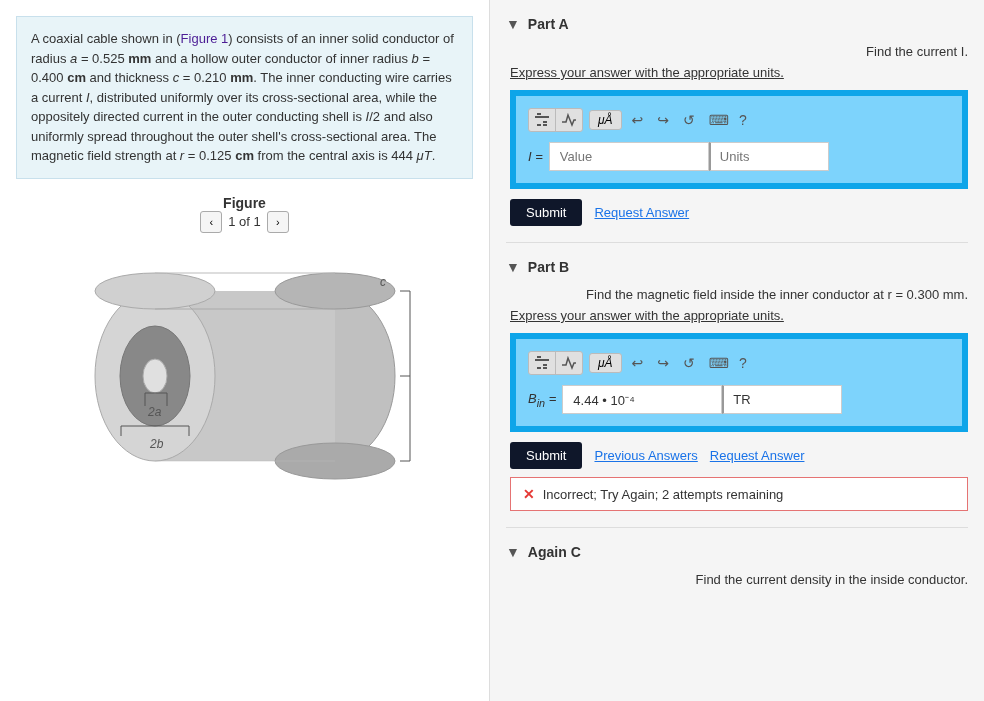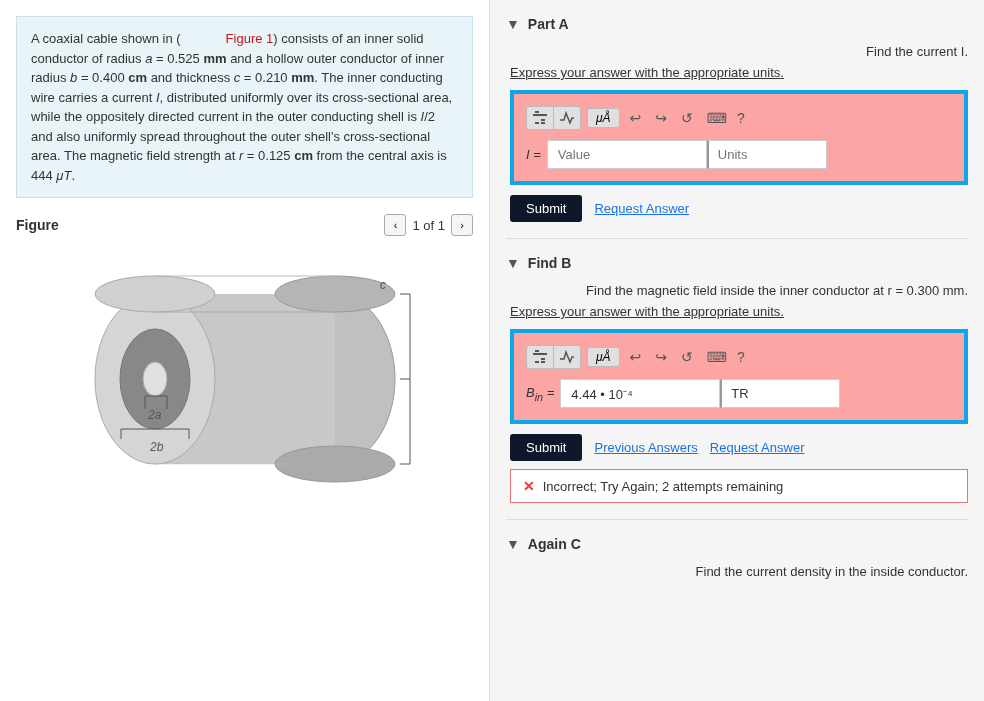--- a/index.html
+++ b/index.html
@@ -22,34 +22,34 @@
       background: #e8f4f8;
       border: 1px solid #c8e0ec;
       padding: 12px 14px;
       font-size: 13px;
       line-height: 1.5;
       margin-bottom: 16px;
       color: #333;
     }
     
     .problem-text .fig-link {
-      color: #b91c1c;
+      color: #4c1d95;
       text-decoration: none;
-      margin-left: 45px;
     }
     
     .figure-section {
       margin-top: 8px;
     }
     
     .figure-header {
       display: flex;
       align-items: center;
       justify-content: space-between;
       margin-bottom: 8px;
+      flex-direction: column;
     }
     
     .figure-label {
       font-weight: bold;
       font-size: 14px;
     }
     
     .figure-nav {
       display: flex;
       align-items: center;
@@ -126,22 +126,22 @@
     }
     
     .part-subinstruction {
       margin-bottom: 10px;
       font-size: 13px;
       text-decoration: underline;
     }
     
     
     .answer-box {
-      background: #fca5a5;
-      border: 4px solid #0ea5e9;
+      background: #7dd3fc;
+      border: 6px solid #0ea5e9;
       padding: 12px;
       margin-bottom: 10px;
     }
     
     .toolbar {
       display: flex;
       align-items: center;
       gap: 6px;
       margin-bottom: 10px;
     }
@@ -444,21 +444,21 @@
           <button class="link-btn">Request Answer</button>
         </div>
       </div>
     </div>
 
     <hr class="divider">
 
     <div class="part-section">
       <div class="part-header">
         <span class="part-arrow">▼</span>
-        <span class="part-title">Find B</span>
+        <span class="part-title">Part B</span>
       </div>
       <div class="part-content">
         <p class="part-instruction">Find the magnetic field inside the inner conductor at r = 0.300 mm.</p>
         <p class="part-subinstruction">Express your answer with the appropriate units.</p>
 
         <div class="answer-box">
 
           <div class="toolbar">
             <div class="toolbar-icon-group">
               <span class="icon-part">

